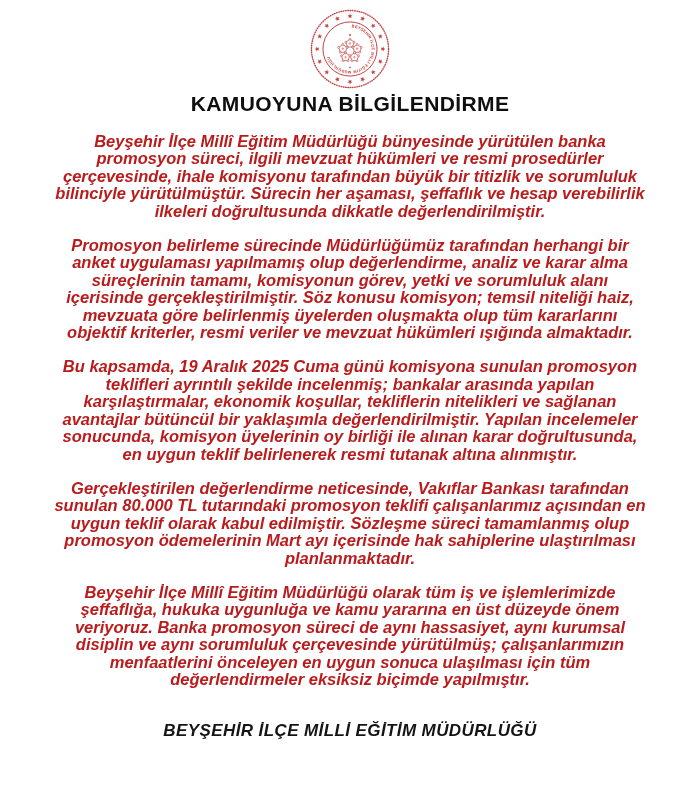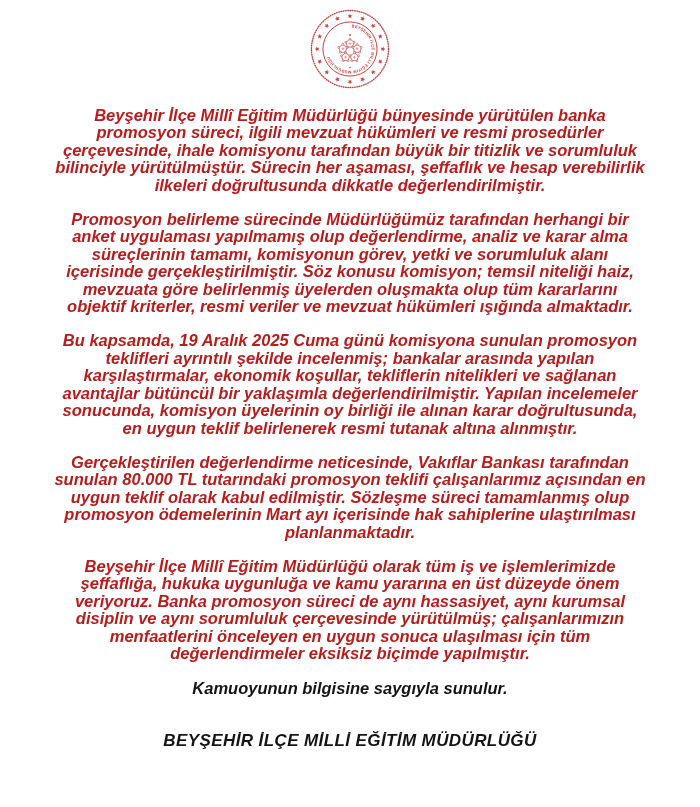--- a/index.html
+++ b/index.html
@@ -131,20 +131,21 @@
         <use href="#rosette" transform="translate(58.75 49.66) scale(0.78)"></use>
         <use href="#rosette" transform="translate(55.41 59.94) scale(0.78)"></use>
         <use href="#rosette" transform="translate(44.59 59.94) scale(0.78)"></use>
         <use href="#rosette" transform="translate(41.25 49.66) scale(0.78)"></use>
       </g>
 
       <use href="#star" fill="#c2403e" transform="translate(50 72.5) scale(0.5)"></use>
     </svg>
   </div>
 
+  <h1 class="doc-title">KAMUOYUNA BİLGİLENDİRME</h1>
 
   <div class="doc-body">
     <p class="para">Beyşehir İlçe Millî Eğitim Müdürlüğü bünyesinde yürütülen banka
 promosyon süreci, ilgili mevzuat hükümleri ve resmi prosedürler
 çerçevesinde, ihale komisyonu tarafından büyük bir titizlik ve sorumluluk
 bilinciyle yürütülmüştür. Sürecin her aşaması, şeffaflık ve hesap verebilirlik
 ilkeleri doğrultusunda dikkatle değerlendirilmiştir.</p>
     <p class="para">Promosyon belirleme sürecinde Müdürlüğümüz tarafından herhangi bir
 anket uygulaması yapılmamış olup değerlendirme, analiz ve karar alma
 süreçlerinin tamamı, komisyonun görev, yetki ve sorumluluk alanı
@@ -161,17 +162,16 @@
 sunulan 80.000 TL tutarındaki promosyon teklifi çalışanlarımız açısından en
 uygun teklif olarak kabul edilmiştir. Sözleşme süreci tamamlanmış olup
 promosyon ödemelerinin Mart ayı içerisinde hak sahiplerine ulaştırılması
 planlanmaktadır.</p>
     <p class="para">Beyşehir İlçe Millî Eğitim Müdürlüğü olarak tüm iş ve işlemlerimizde
 şeffaflığa, hukuka uygunluğa ve kamu yararına en üst düzeyde önem
 veriyoruz. Banka promosyon süreci de aynı hassasiyet, aynı kurumsal
 disiplin ve aynı sorumluluk çerçevesinde yürütülmüş; çalışanlarımızın
 menfaatlerini önceleyen en uygun sonuca ulaşılması için tüm
 değerlendirmeler eksiksiz biçimde yapılmıştır.</p>
-    <p class="closing">Kamuoyunun bilgisine saygıyla sunulur.</p>
     <div class="footer-sign">BEYŞEHİR İLÇE MİLLİ EĞİTİM MÜDÜRLÜĞÜ</div>
   </div>
 
 </div>
 
 </body></html>

